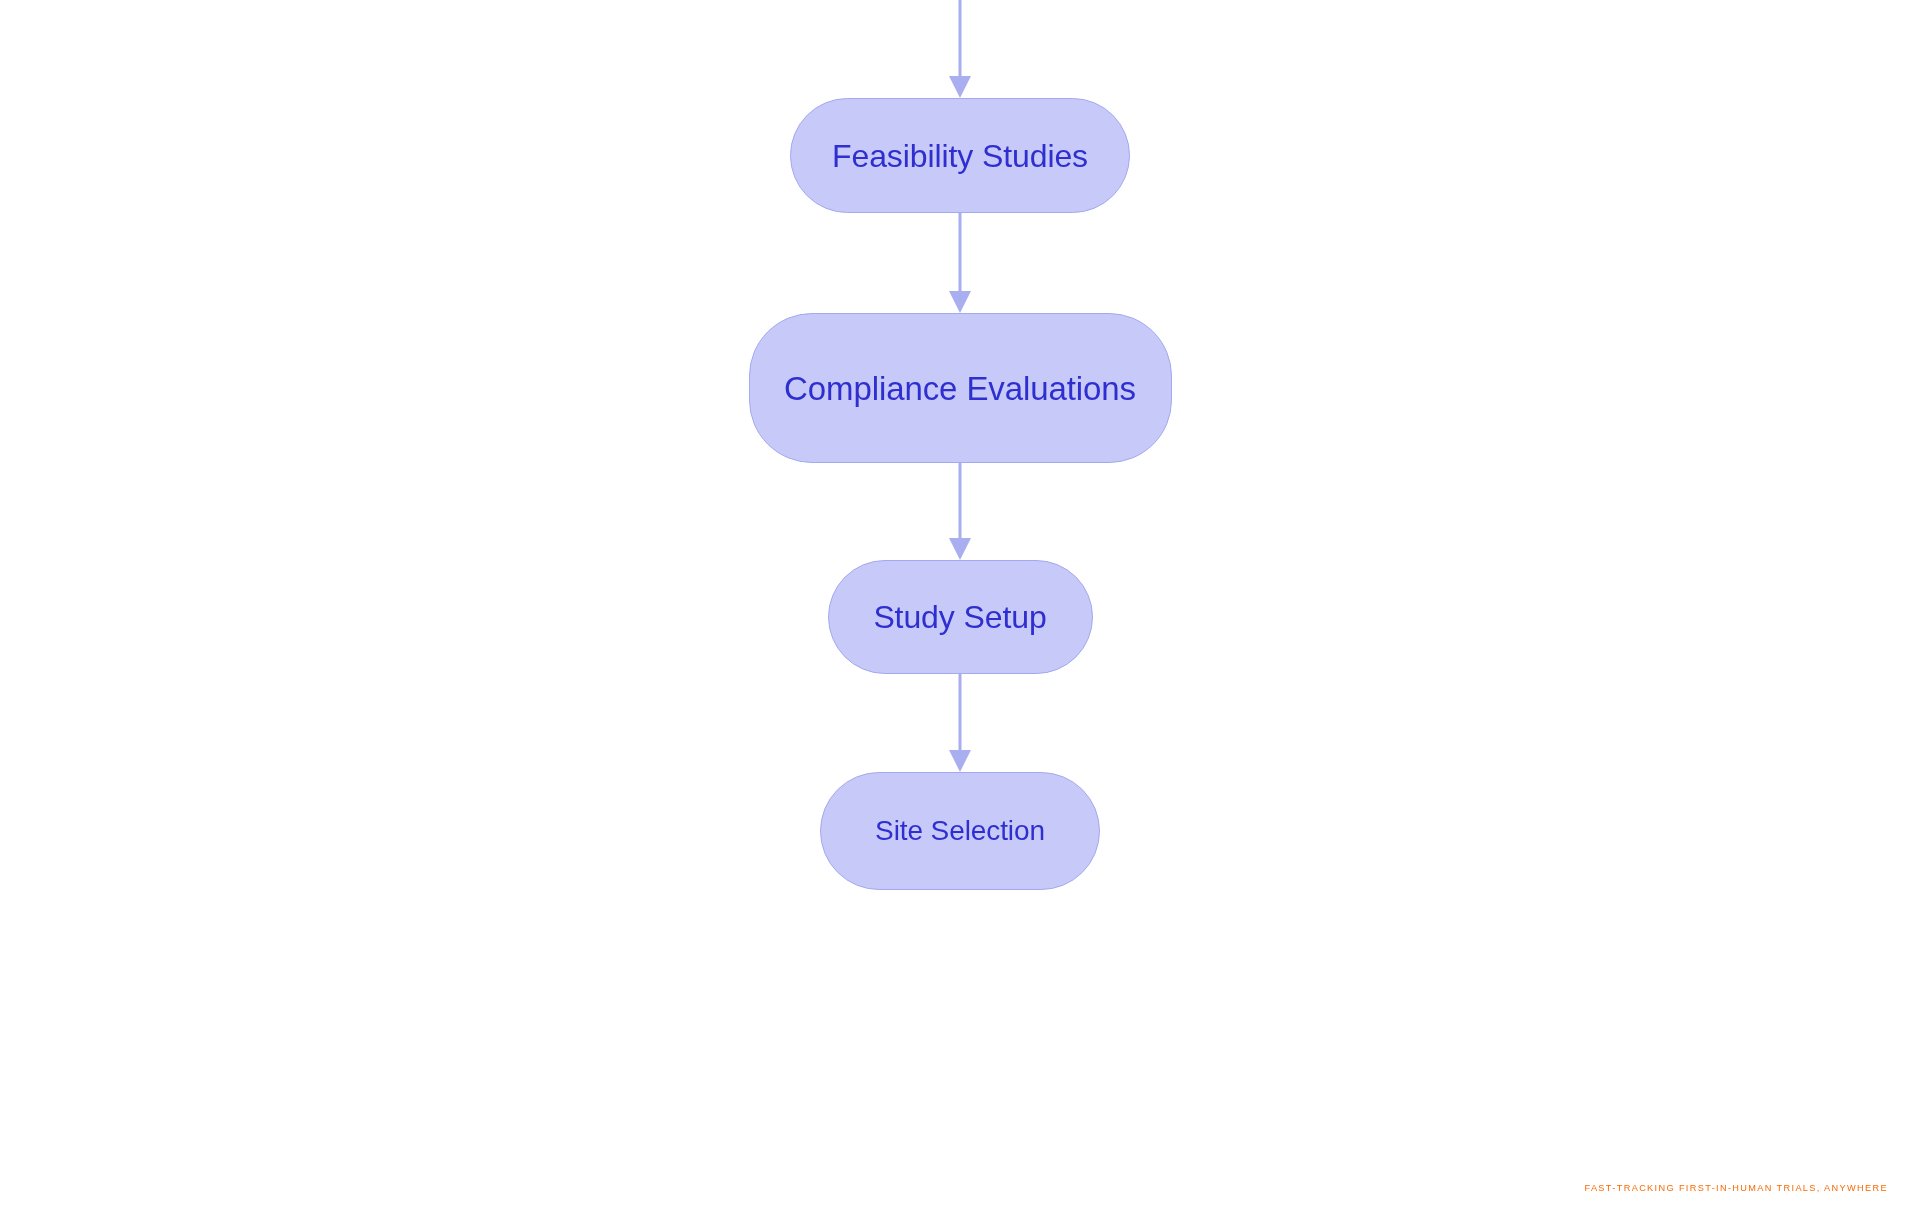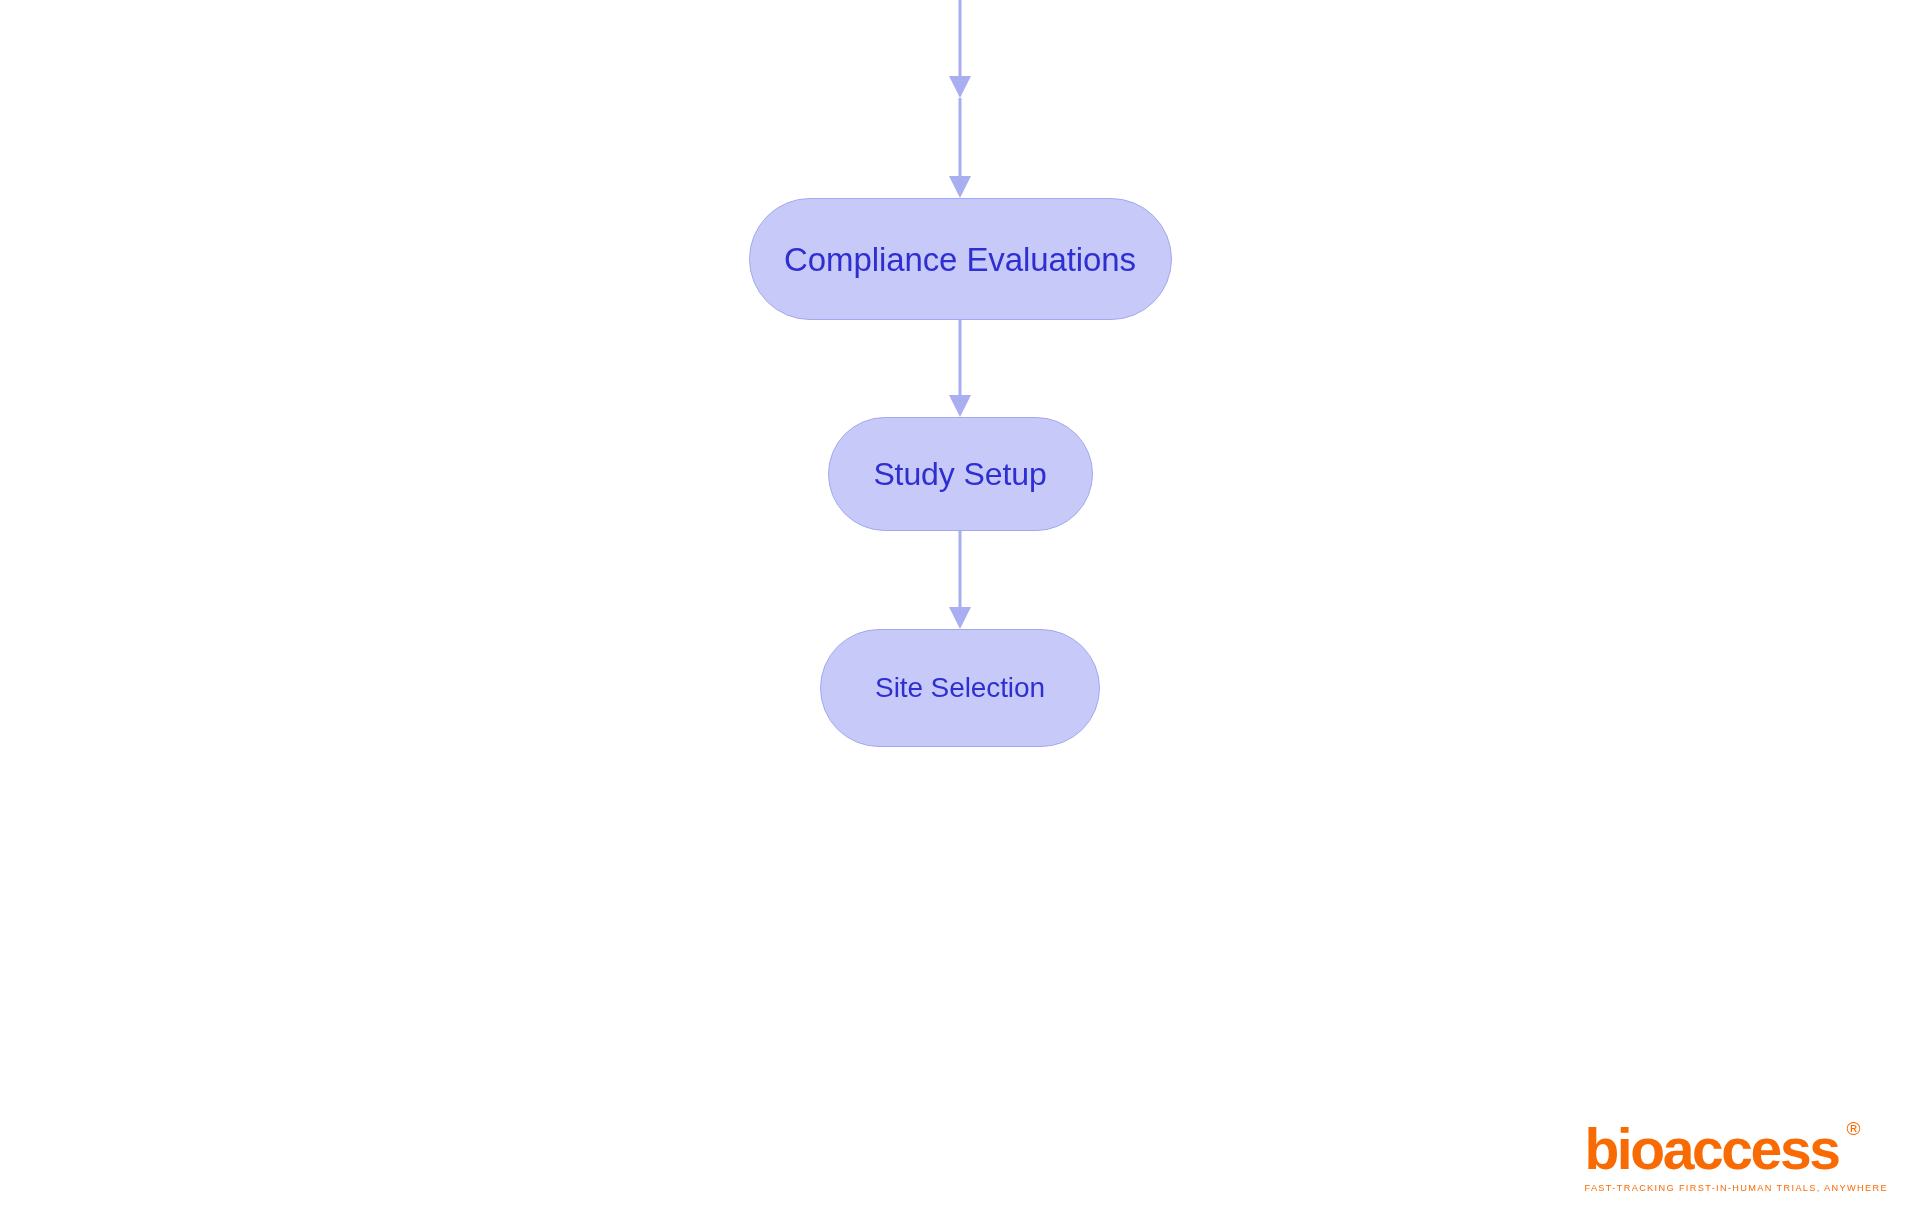--- a/index.html
+++ b/index.html
@@ -56,21 +56,21 @@
     margin-top: 8px;
   }
   .node-1 {
     width: 340px;
     height: 115px;
     border-radius: 58px;
     font-size: 32px;
   }
   .node-2 {
     width: 423px;
-    height: 122px;
+    height: 150px;
     border-radius: 63px;
     font-size: 33px;
   }
   .node-3 {
     width: 265px;
     height: 114px;
     border-radius: 57px;
     font-size: 32px;
   }
   .node-4 {
@@ -156,20 +156,23 @@
 <div id="canvas">
 
   <div class="flow">
 
 
     <div class="connector conn-0">
       <span class="conn-line"></span>
       <span class="conn-head"></span>
     </div>
 
+    <div class="node node-1">
+      <span class="node-label">Feasibility Studies</span>
+    </div>
 
     <div class="connector conn-1">
       <span class="conn-line"></span>
       <span class="conn-head"></span>
     </div>
 
     <div class="node node-2">
       <span class="node-label">Compliance Evaluations</span>
     </div>
 
@@ -187,20 +190,16 @@
       <span class="conn-head"></span>
     </div>
 
     <div class="node node-4">
       <span class="node-label">Site Selection</span>
     </div>
 
   </div>
 
   <div class="logo">
-    <div class="logo-wordmark">
-      <span>bioaccess</span>
-      <span class="logo-reg">®</span>
-    </div>
     <div class="logo-tagline">FAST-TRACKING FIRST-IN-HUMAN TRIALS, ANYWHERE</div>
   </div>
 
 </div>
 
 </body></html>

